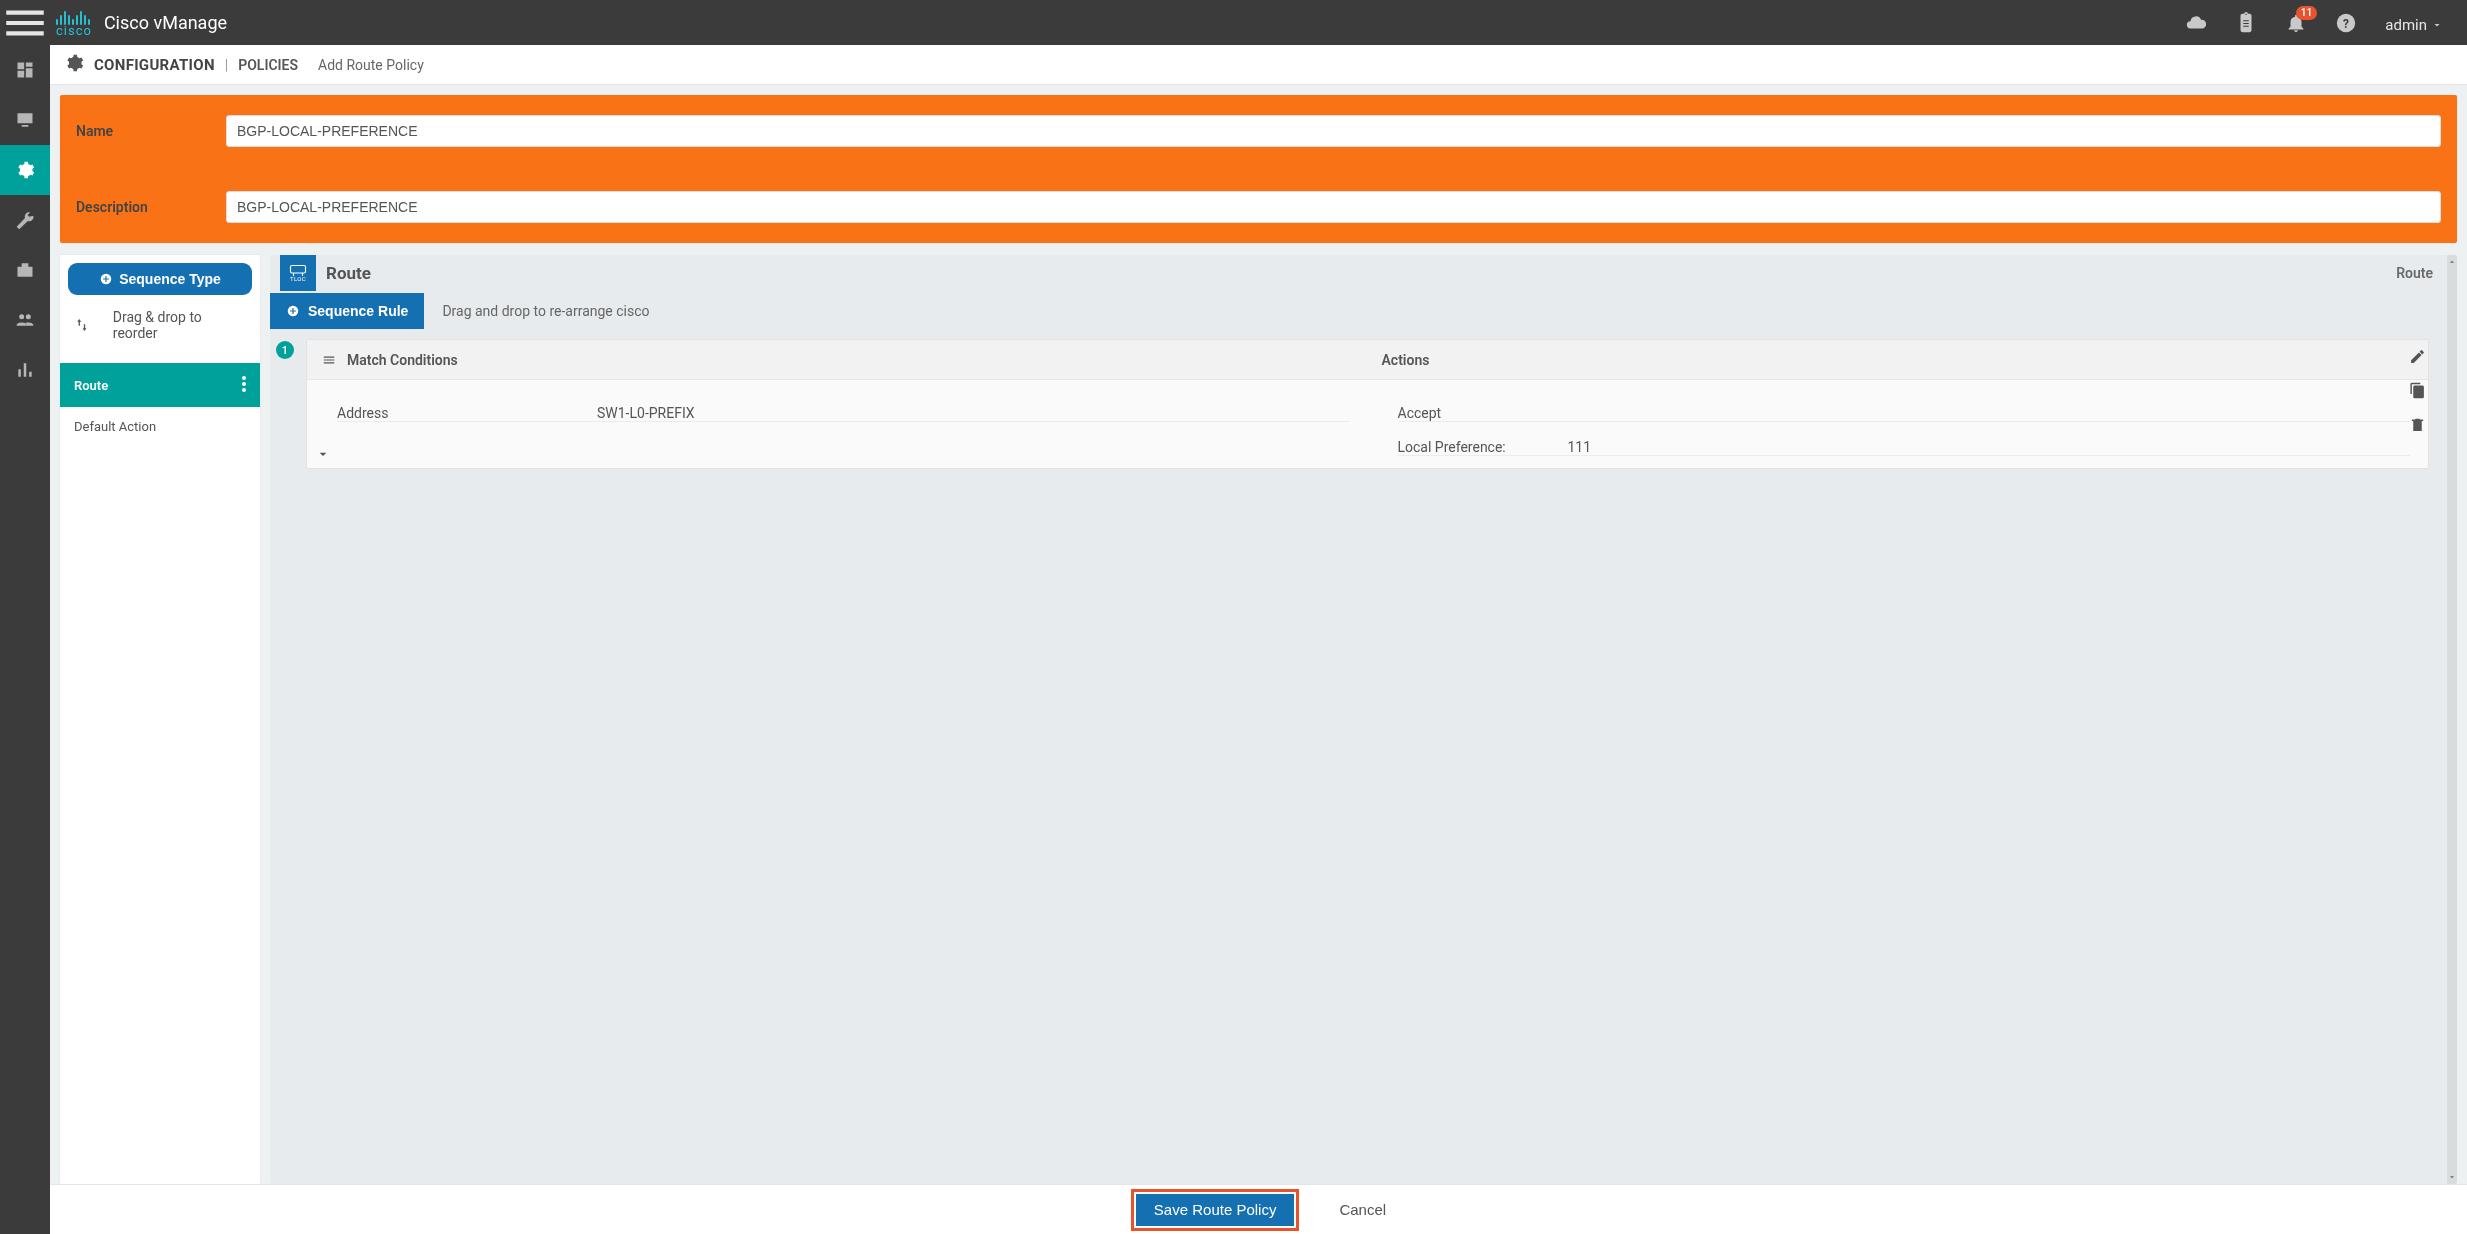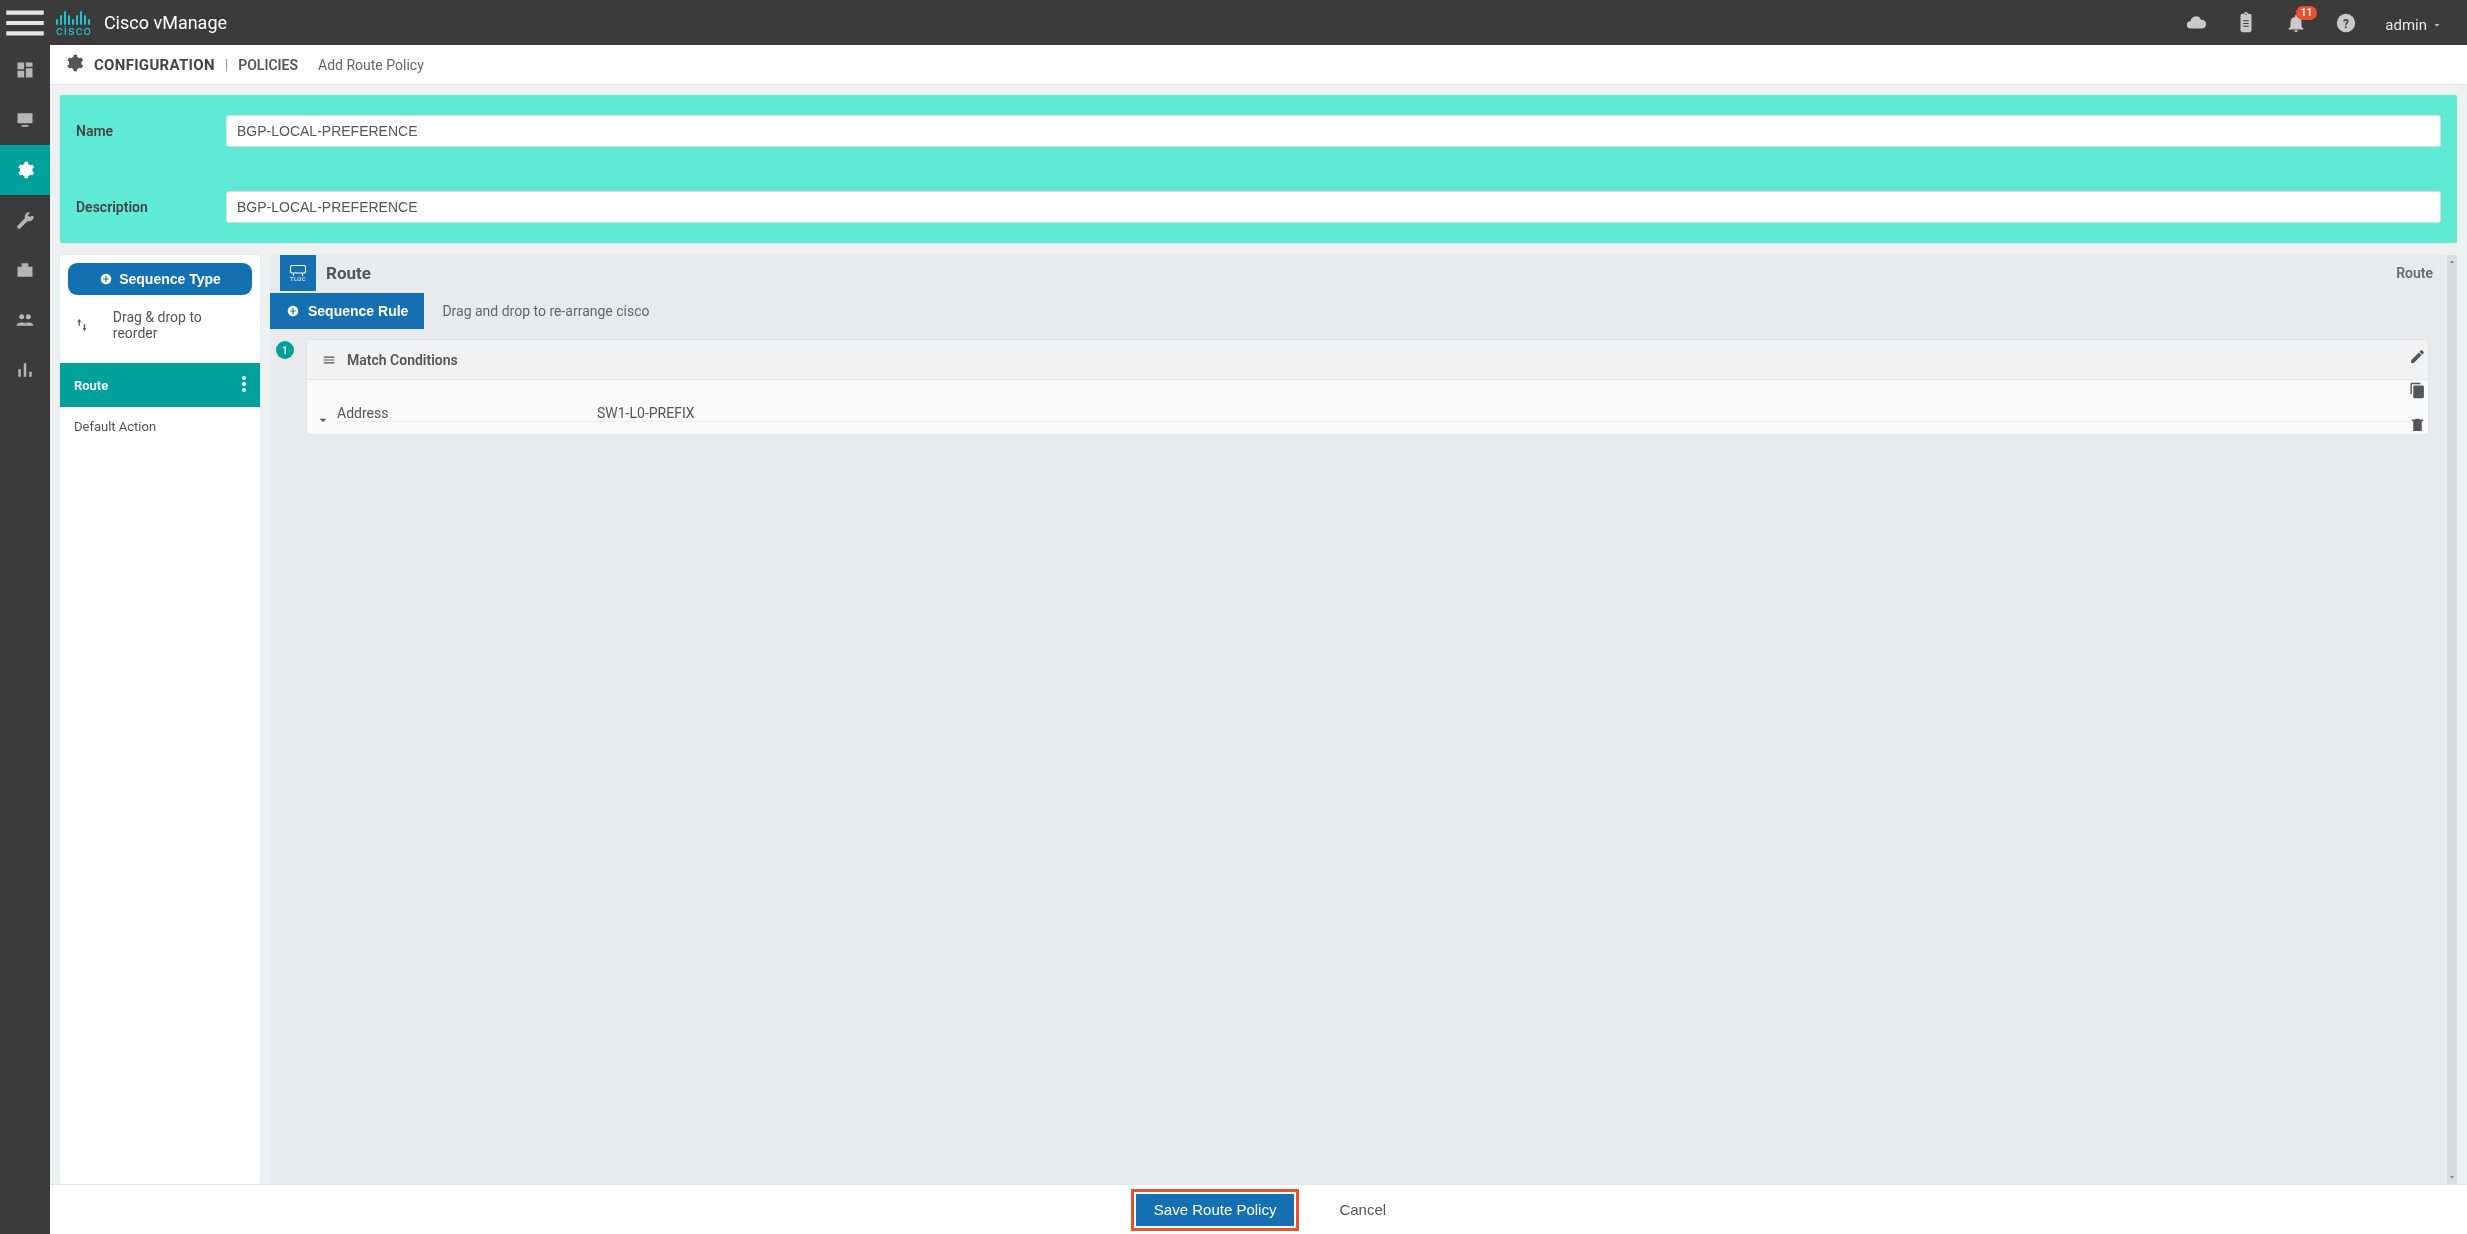--- a/index.html
+++ b/index.html
@@ -85,21 +85,21 @@
   .breadcrumb .pipe { color:#999; }
   .breadcrumb .crumb2 { font-weight:600; font-size:14px; color:#555; }
   .breadcrumb .crumb3 { color:#666; font-size:14px; margin-left:10px; font-weight:400;}
 
   .content {
     flex:1; padding:10px 10px 0 10px; background:#eef1f2;
     display:flex; flex-direction:column; min-height:0;
   }
 
   .card {
-    background:#5eead4; border-radius:2px; box-shadow:0 0 2px rgba(0,0,0,0.08);
+    background:#f97316; border-radius:2px; box-shadow:0 0 2px rgba(0,0,0,0.08);
   }
 
   
   .form-card { padding:20px 16px; }
   .form-row { display:flex; align-items:center; margin-bottom:16px; }
   .form-row:last-child { margin-bottom:0;margin-top:44px; }
   .form-label { width:150px; font-weight:600; color:#444; font-size:14px; }
   .form-input {
     flex:1; height:32px; border:1px solid #dcdcdc; border-radius:3px;
     padding:0 10px; font-size:14px; color:#555; background:#fff;
@@ -436,20 +436,35 @@
                         </svg>
                       <span>Match Conditions</span>
                     </div>
                     <div class="rule-body">
                       <div class="kv-row">
                         <span class="k">Address</span>
                         <span class="v">SW1-L0-PREFIX</span>
                       </div>
                     </div>
                   </div>
+                  <div class="rule-col">
+                    <div class="rule-col-header">
+                      <span>Actions</span>
+                    </div>
+                    <div class="rule-body actions-body">
+                      <div class="kv-row">
+                        <span class="k">Accept</span>
+                        <span class="v"></span>
+                      </div>
+                      <div class="kv-row">
+                        <span class="k">Local Preference:</span>
+                        <span class="v">111</span>
+                      </div>
+                    </div>
+                  </div>
                 </div>
                 <div class="rule-side-icons">
                   <span class="ic"><svg viewBox="0 0 24 24">
                         <path d="M3 17.25V21h3.75L17.8 9.94l-3.75-3.75zM20.7 7.04a1 1 0 000-1.41l-2.34-2.34a1 1 0 00-1.41 0L15 5.24 18.76 9z"></path>
                       </svg></span>
                   <span class="ic"><svg viewBox="0 0 24 24">
                         <path d="M16 1H4a2 2 0 00-2 2v14h2V3h12zm3 4H8a2 2 0 00-2 2v14a2 2 0 002 2h11a2 2 0 002-2V7a2 2 0 00-2-2z"></path>
                       </svg></span>
                   <span class="ic"><svg viewBox="0 0 24 24">
                         <path d="M6 7h12v14H6zM9 4h6v2H9zM4 5h16v2H4z"></path>

